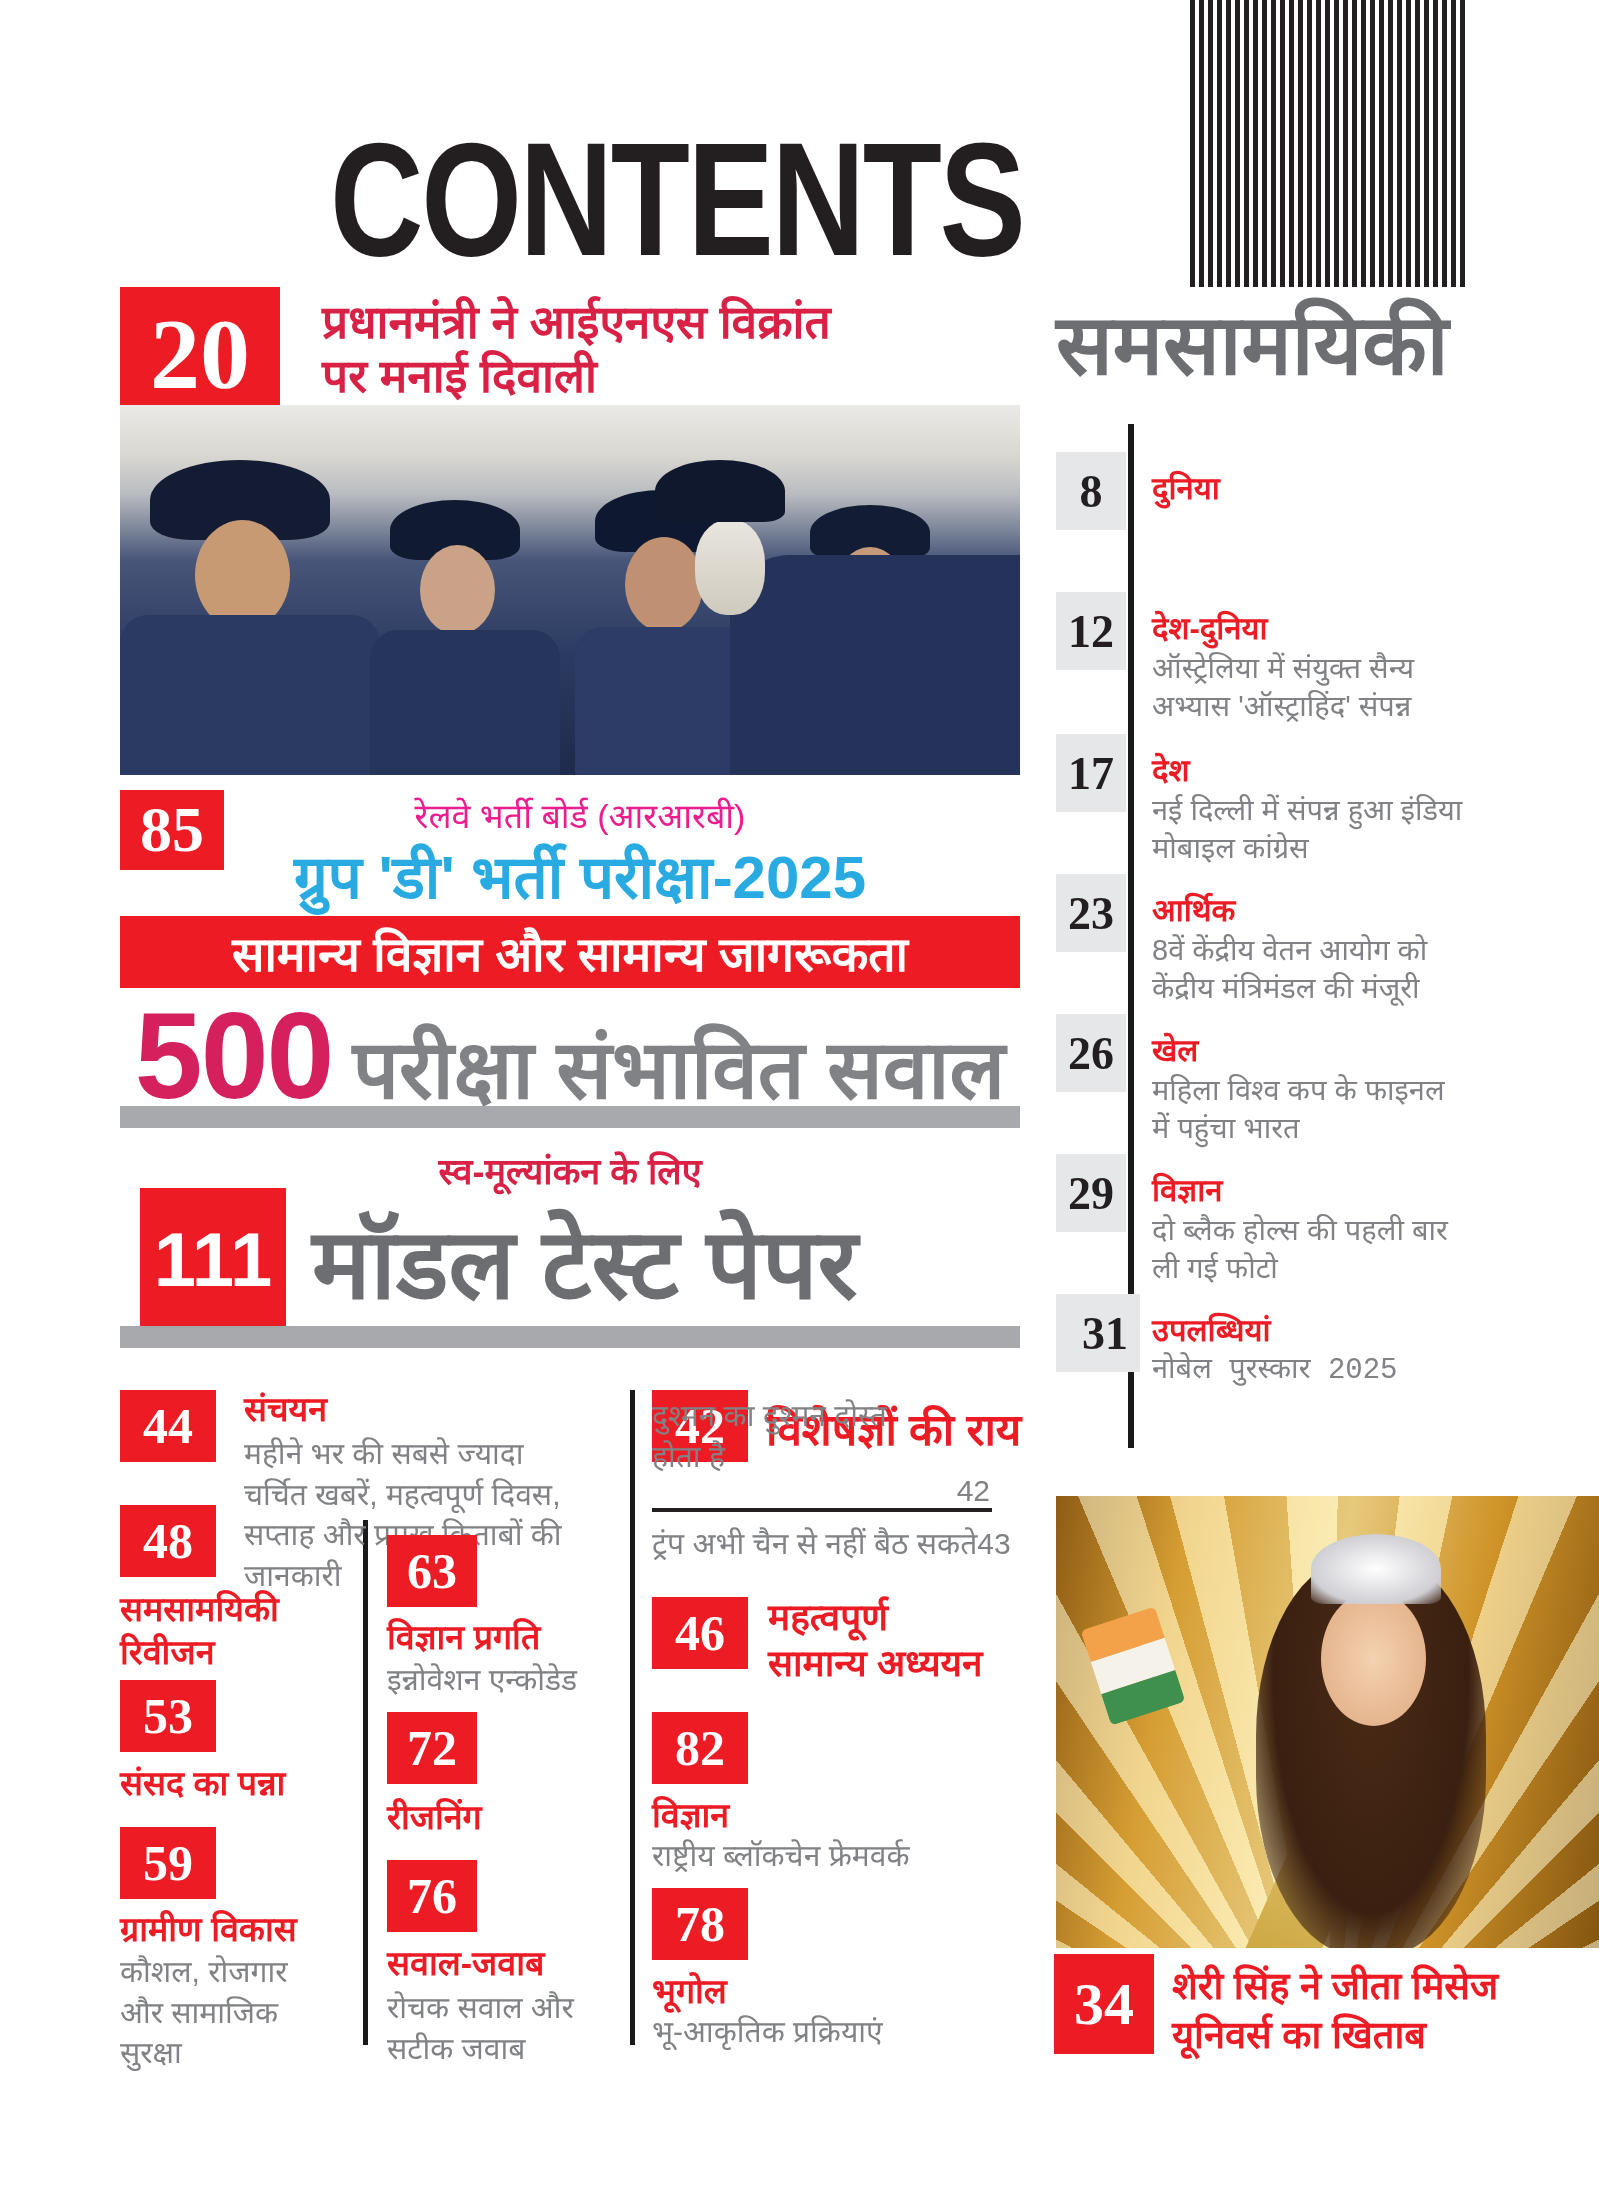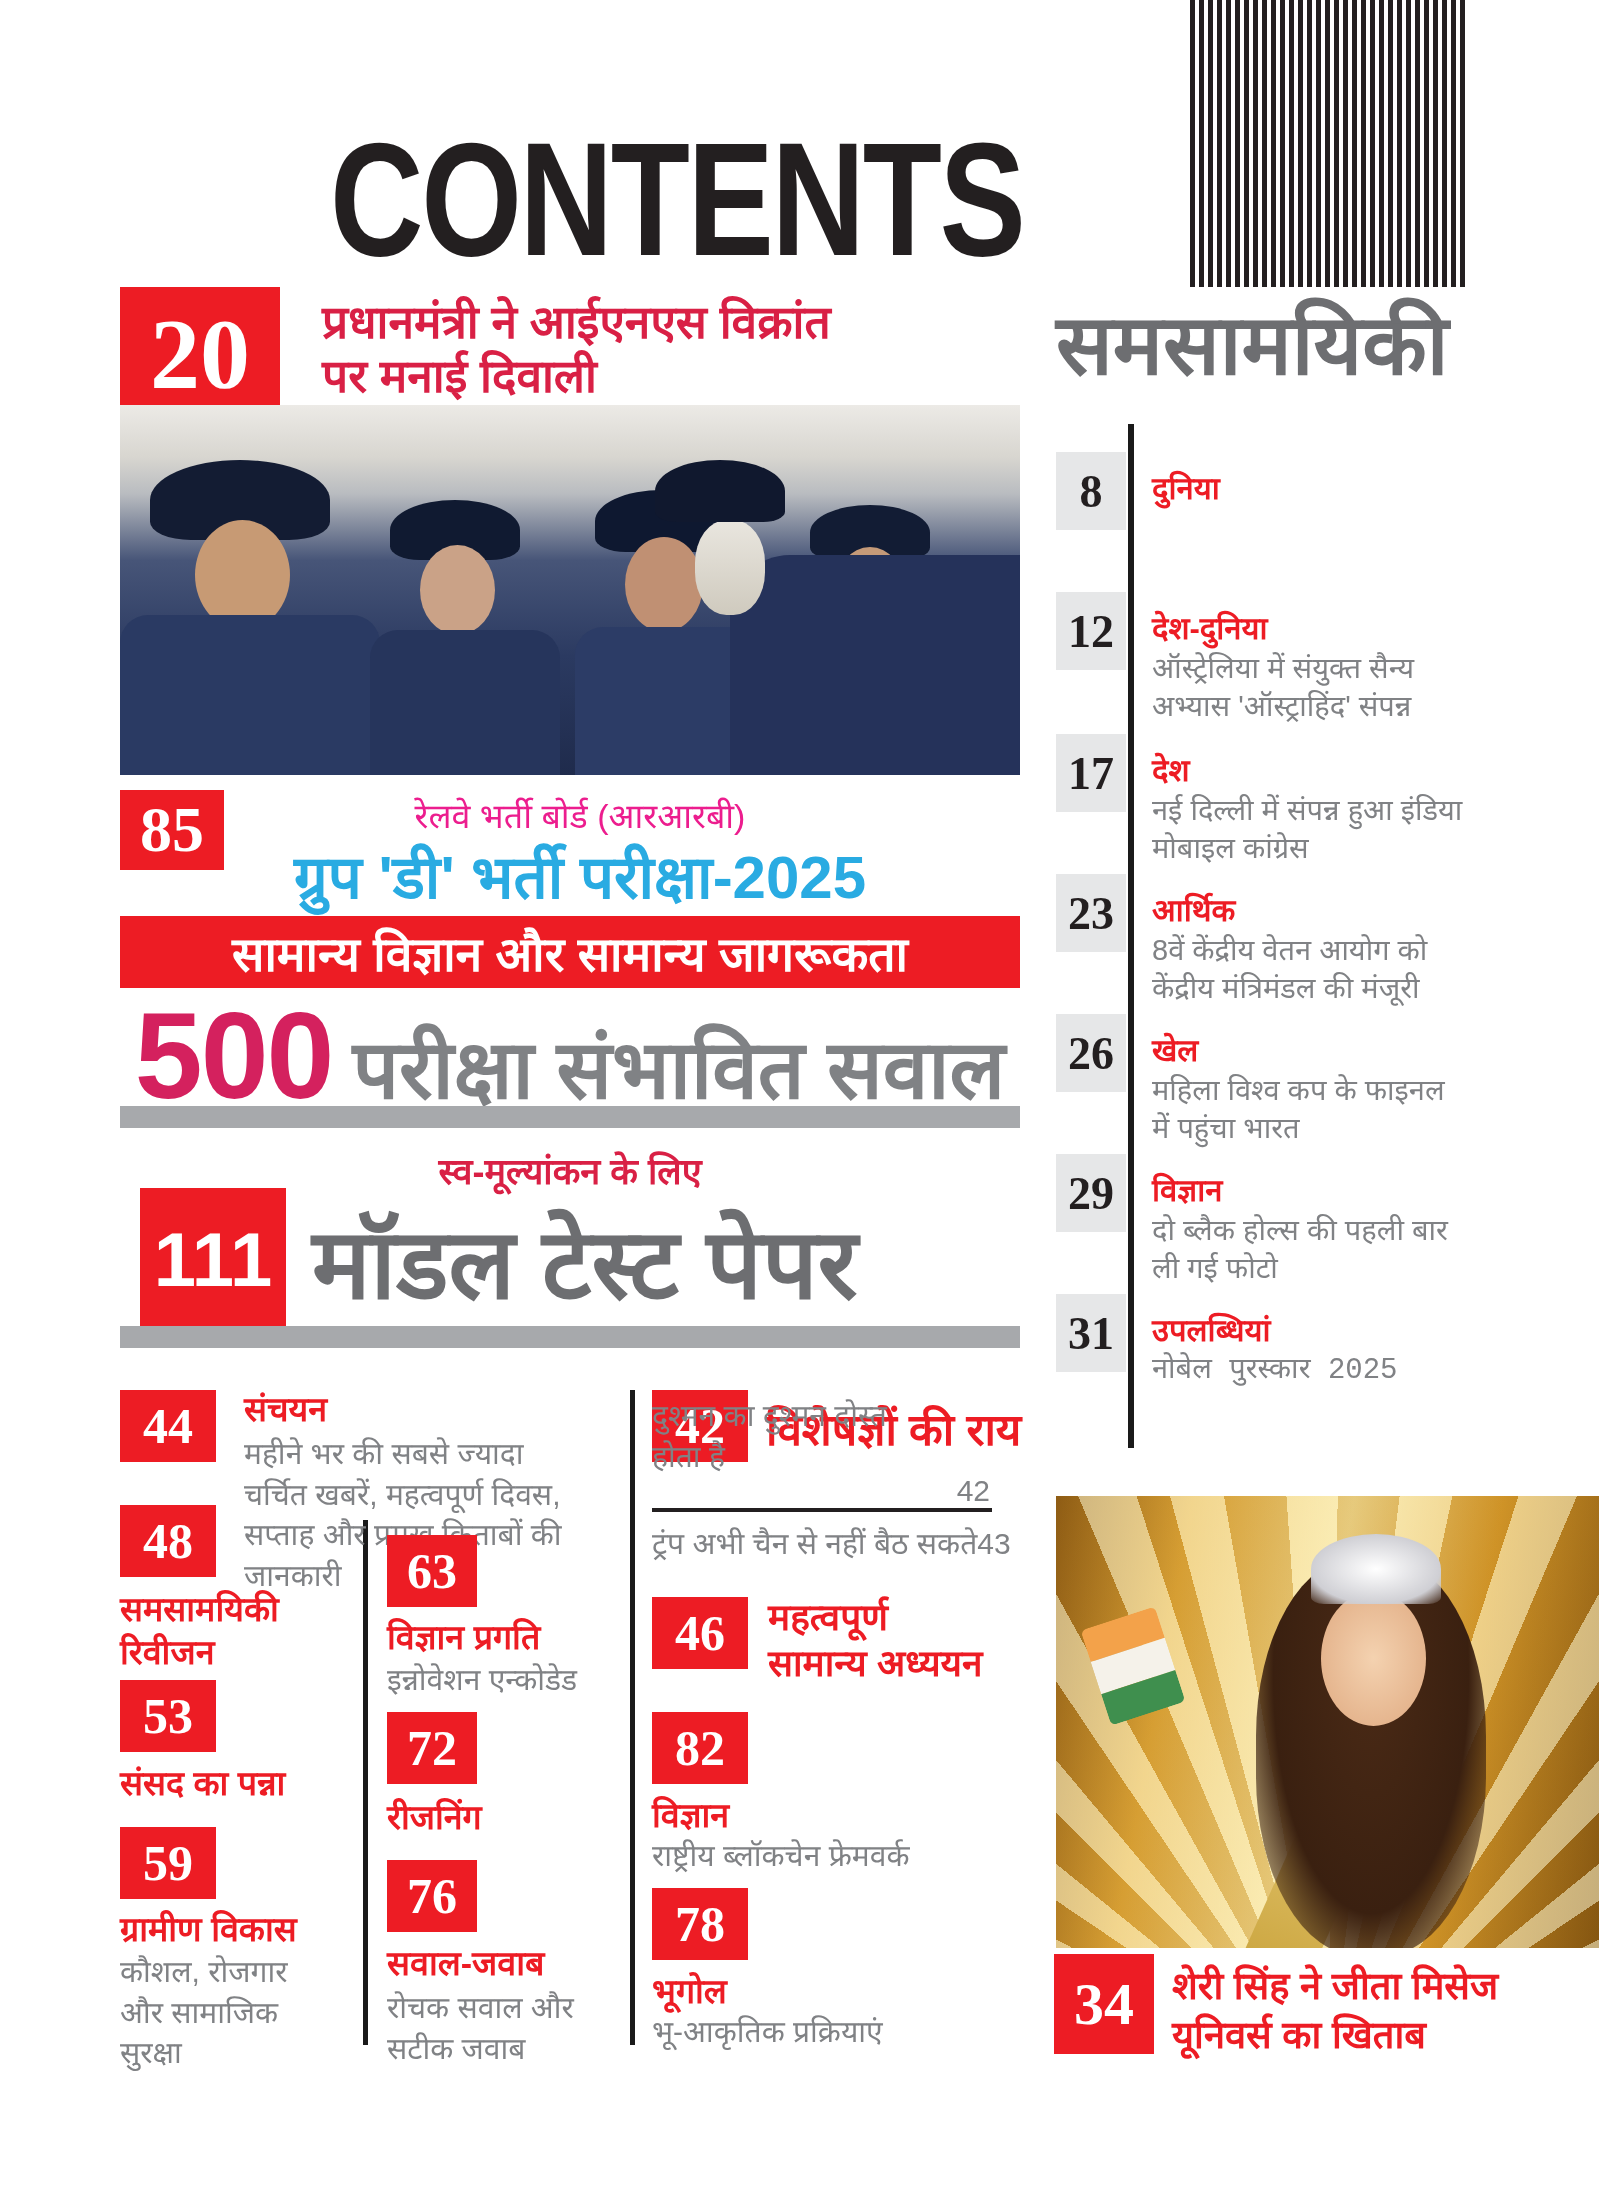--- a/index.html
+++ b/index.html
@@ -196,21 +196,21 @@
   <div class="ca-desc" style="top:932px;">8वें केंद्रीय वेतन आयोग को केंद्रीय मंत्रिमंडल की मंजूरी</div>
 
   <div class="graynumbox" style="left:1056px;top:1014px;">26</div>
   <div class="ca-label" style="top:1028px;">खेल</div>
   <div class="ca-desc" style="top:1072px;">महिला विश्व कप के फाइनल में पहुंचा भारत</div>
 
   <div class="graynumbox" style="left:1056px;top:1154px;">29</div>
   <div class="ca-label" style="top:1168px;">विज्ञान</div>
   <div class="ca-desc" style="top:1212px;">दो ब्लैक होल्स की पहली बार ली गई फोटो</div>
 
-  <div class="graynumbox" style="left:1056px;top:1294px;">31</div>
+  <div class="graynumbox" style="left:1056px;top:1294px;padding-left:14px;">31</div>
   <div class="ca-label" style="top:1308px;">उपलब्धियां</div>
   <div class="ca-desc" style="top:1352px;font-family:Liberation Mono, monospace;">नोबेल पुरस्कार 2025</div>
 
   <div class="photo2">
     <div class="rays"></div>
     <div class="sash"></div>
     <div class="hair"></div>
     <div class="face"></div>
     <div class="tiara"></div>
     <div class="flag">

